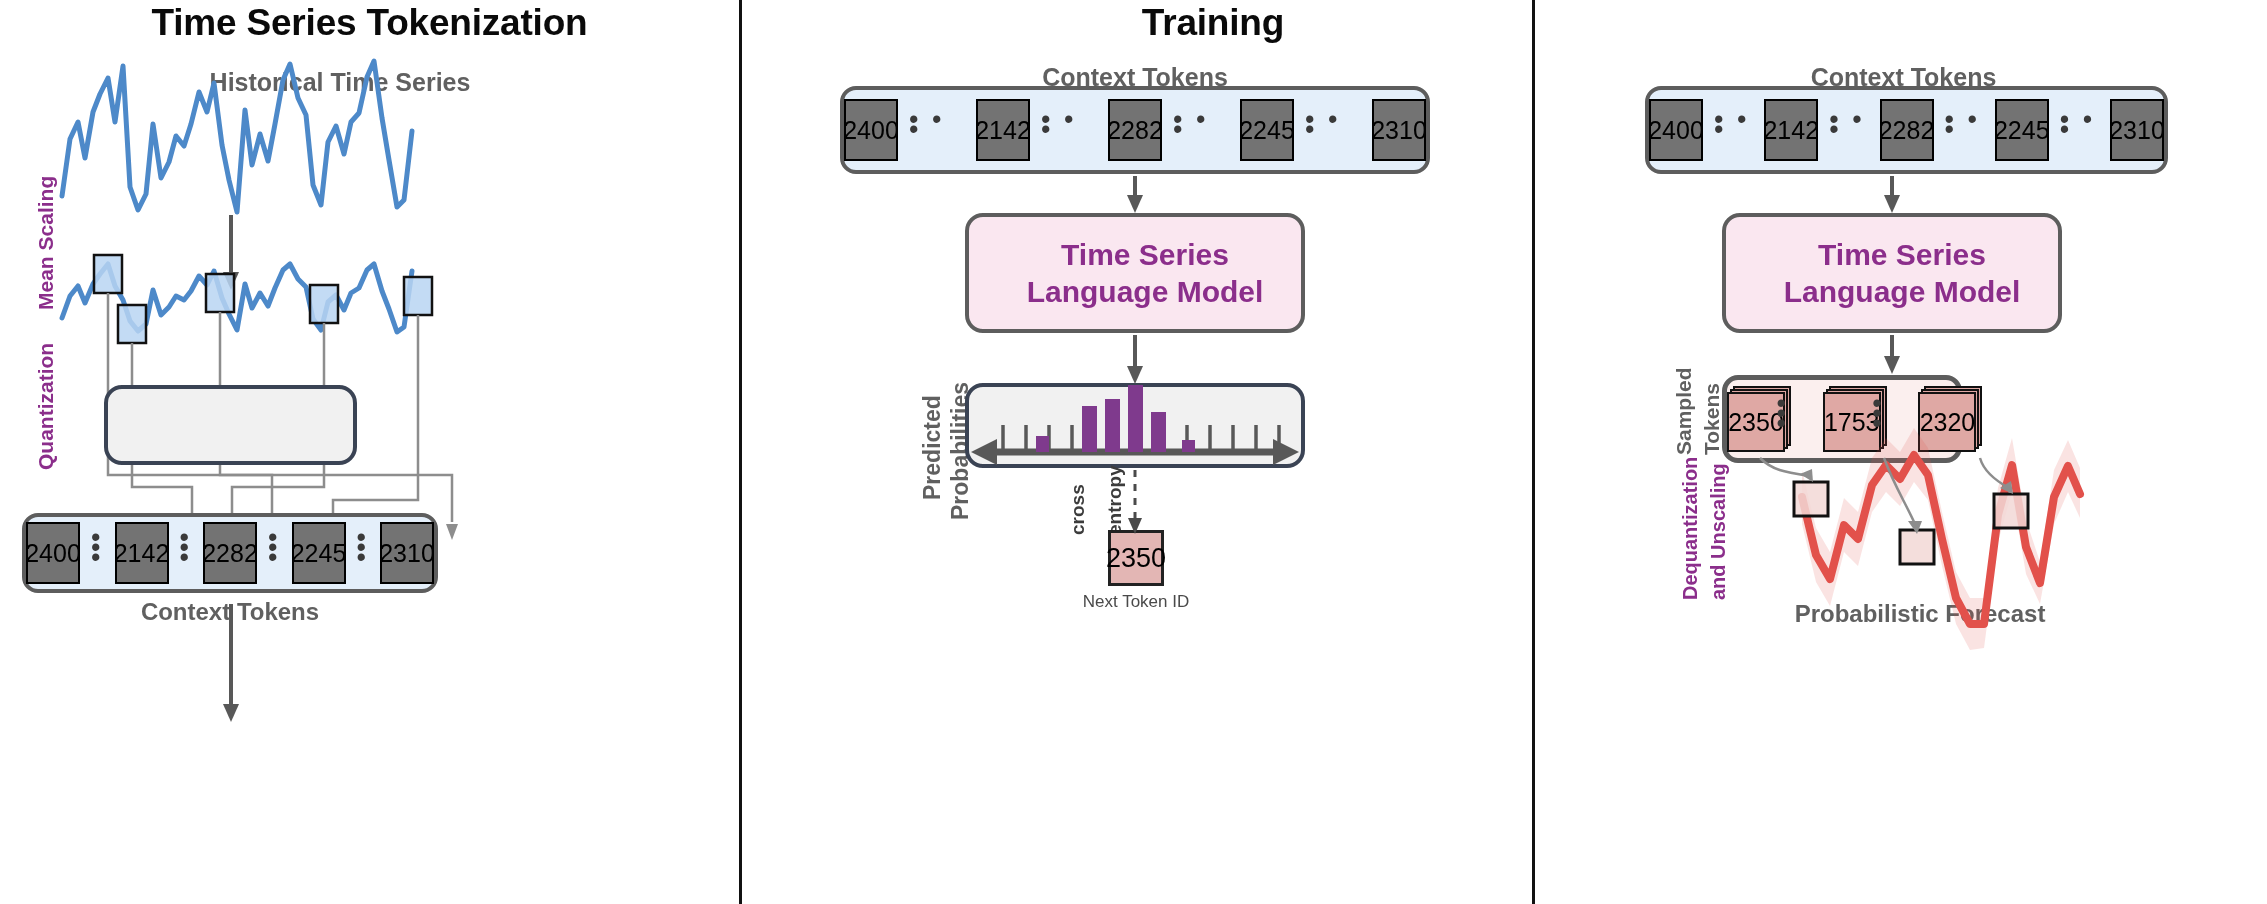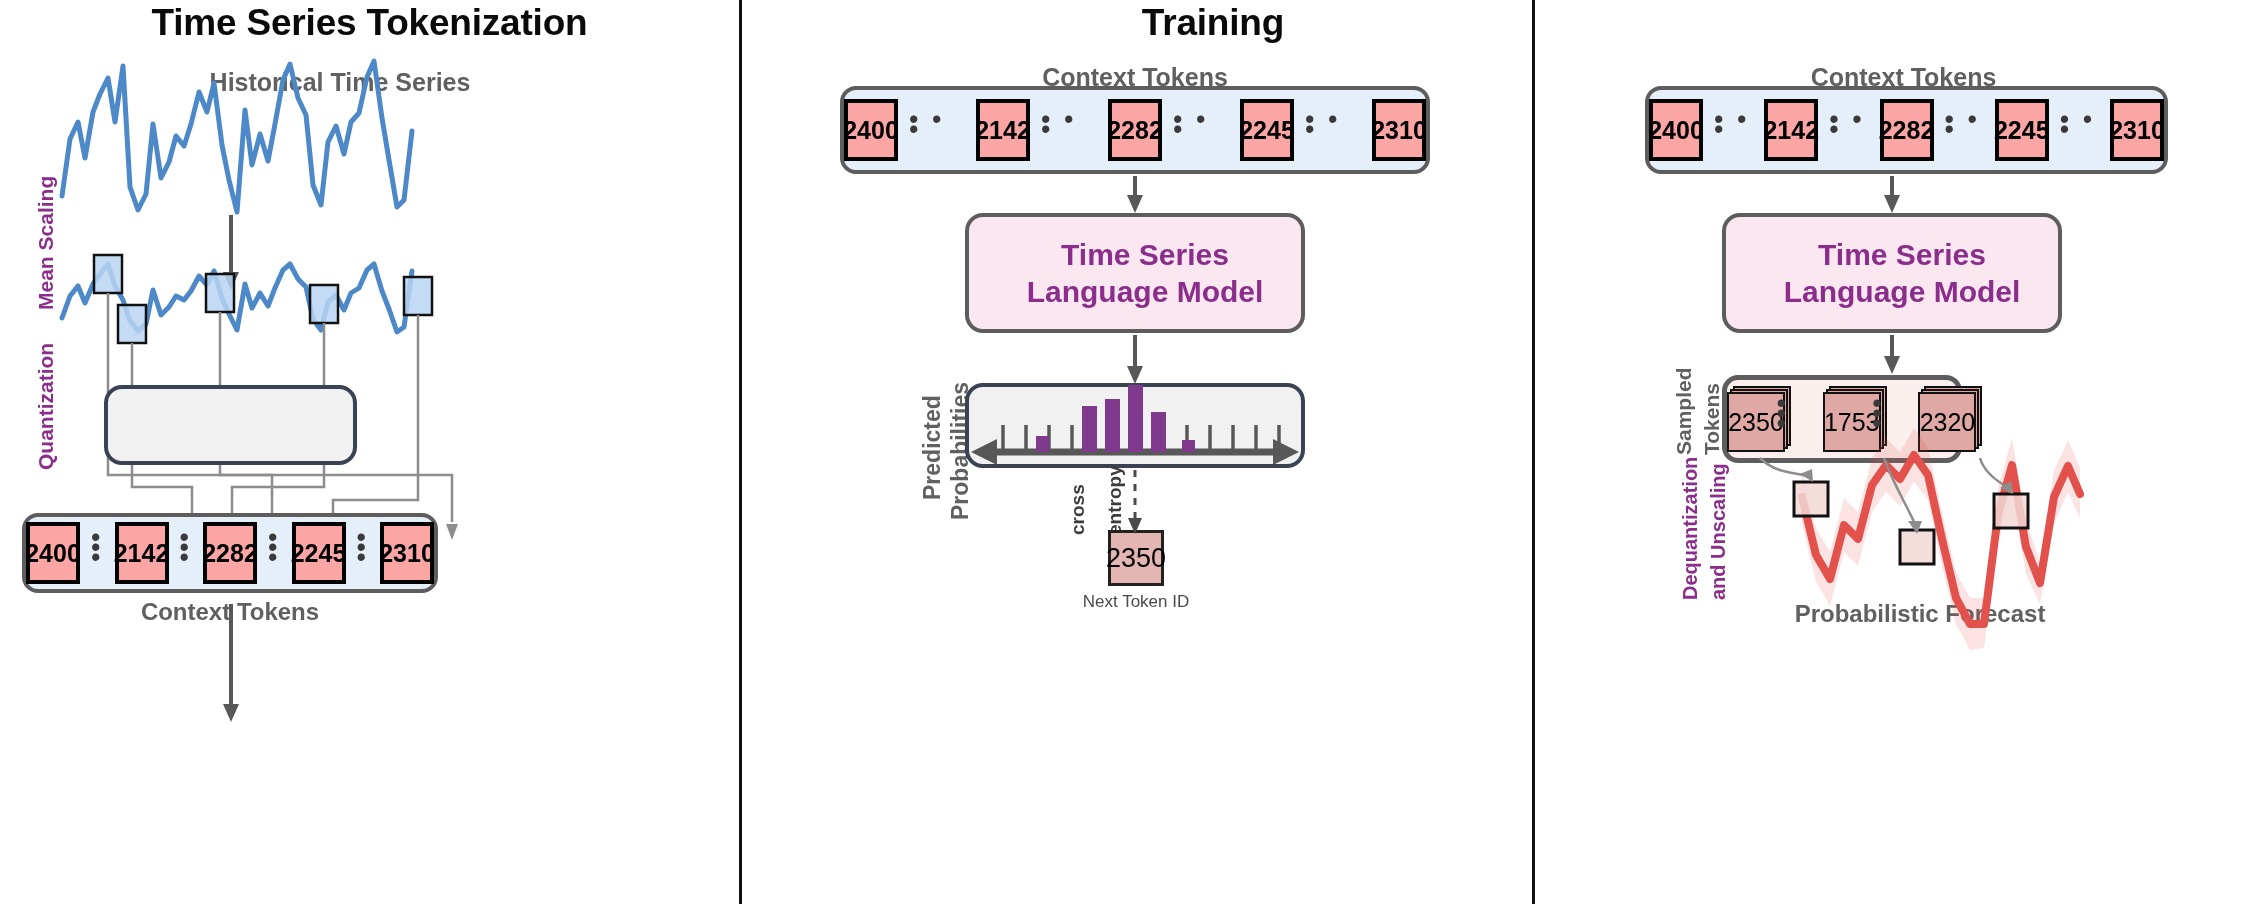--- a/index.html
+++ b/index.html
@@ -13,21 +13,21 @@
   .cap{position:absolute;text-align:center;font-weight:bold;font-size:24px;color:#606060;}
   .small-cap{position:absolute;text-align:center;font-size:17px;color:#4a4a4a;}
 
   
   .vlabel{position:absolute;transform-origin:0 0;transform:rotate(-90deg);white-space:nowrap;font-weight:bold;}
   .vlabel.purple{color:#8B2E8B;font-size:21px;}
   .vlabel.gray{color:#606060;font-size:23px;}
 
   
   .tokbox{position:absolute;background:#E4EFFA;border:4px solid #5d5d5d;border-radius:16px;box-sizing:border-box;display:flex;align-items:center;justify-content:center;}
-  .tok{width:54px;height:62px;background:#fca5a5;border:4px solid #000000;box-sizing:border-box;display:flex;align-items:center;justify-content:center;font-size:25px;color:#000;font-family:"Liberation Sans",sans-serif;font-weight:bold;}
+  .tok{width:54px;height:62px;background:#737373;border:2px solid #000000;box-sizing:border-box;display:flex;align-items:center;justify-content:center;font-size:25px;color:#000;font-family:"Liberation Sans",sans-serif;}
   .dots{font-size:27px;color:#3a3a3a;letter-spacing:3px;padding:0 11px;line-height:10px;position:relative;top:-6px;}
 
   
   .modelbox{position:absolute;background:#FAE7F0;border:4px solid #5d5d5d;border-radius:18px;box-sizing:border-box;display:flex;flex-direction:column;align-items:center;justify-content:center;padding-left:20px;}
   .modelbox span{color:#8B2E8B;font-weight:bold;font-size:30px;line-height:1.25;text-align:center;}
 
   
   .qbox{position:absolute;background:#F1F1F1;border:4px solid #3A4354;border-radius:18px;box-sizing:border-box;}
 
   

